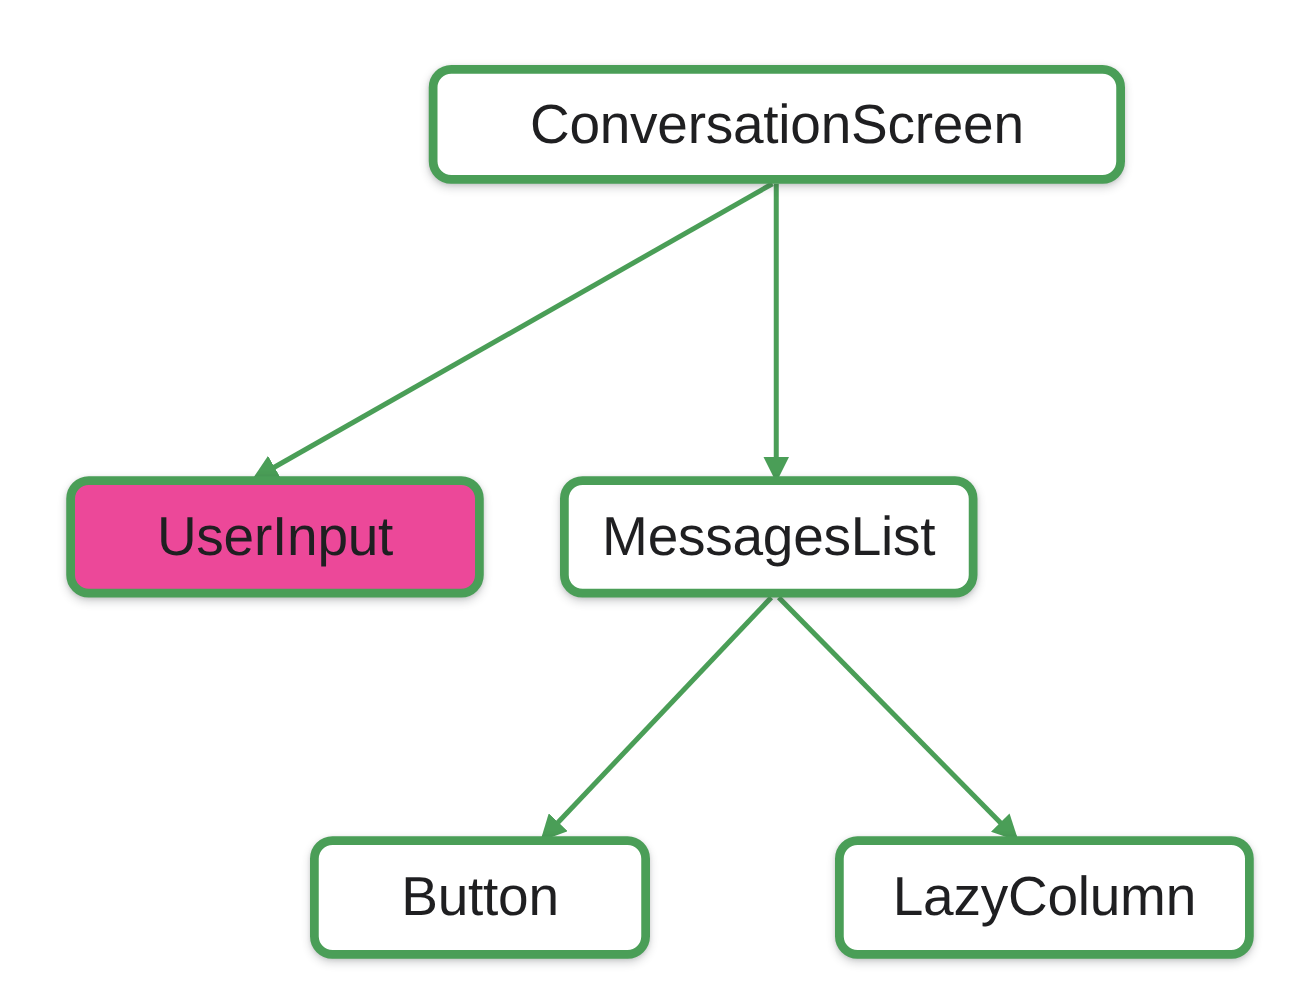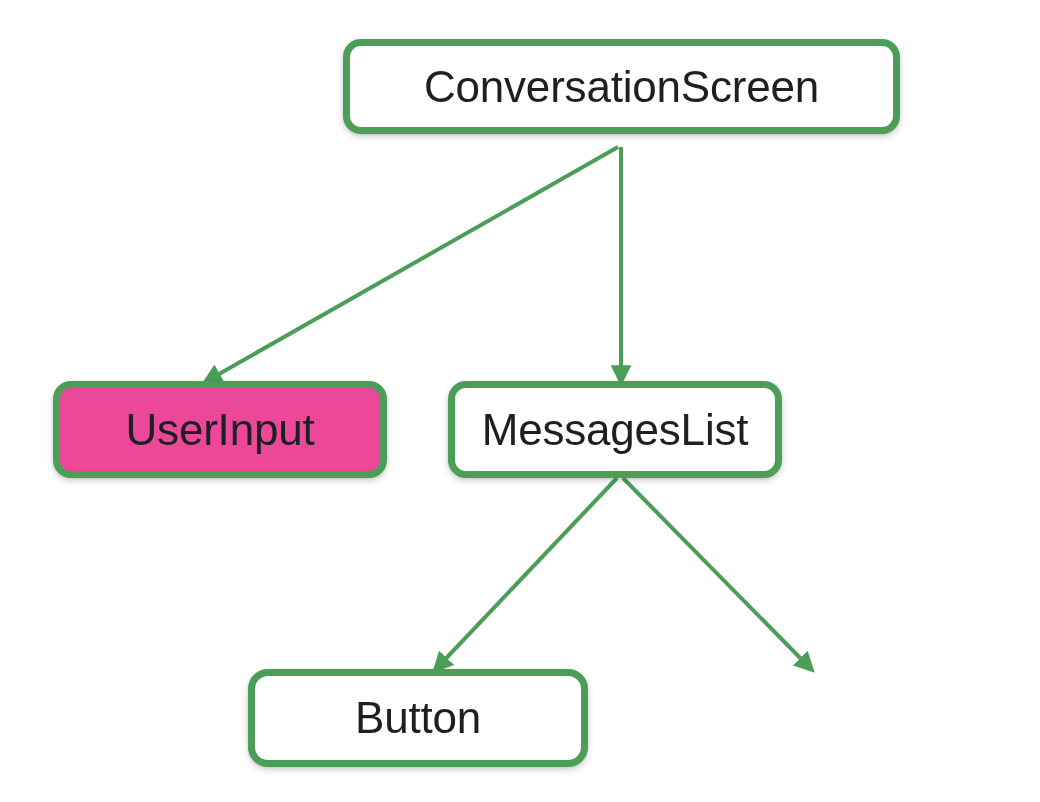--- a/index.html
+++ b/index.html
@@ -62,30 +62,33 @@
       </marker>
     </defs>
     <g id="edges-group">
         <line x1="618" y1="147" x2="205" y2="382" stroke="#4a9e57" stroke-width="4" stroke-linecap="butt" marker-end="url(#arrowhead)"></line>
         <line x1="621" y1="147" x2="621" y2="382" stroke="#4a9e57" stroke-width="4" stroke-linecap="butt" marker-end="url(#arrowhead)"></line>
         <line x1="617" y1="478" x2="435" y2="670" stroke="#4a9e57" stroke-width="4" stroke-linecap="butt" marker-end="url(#arrowhead)"></line>
         <line x1="623" y1="478" x2="812" y2="670" stroke="#4a9e57" stroke-width="4" stroke-linecap="butt" marker-end="url(#arrowhead)"></line>
       </g>
   </svg>
 
-  <div class="node" style="left: 343px; top: 39px; width: 557px; height: 95px; border-color: rgb(74, 158, 87); background: rgb(255, 255, 255);">
+  <div class="node" style="left: 343px; top: 52px; width: 557px; height: 95px; border-color: rgb(74, 158, 87); background: rgb(255, 255, 255);">
     <span class="node-label" style="color: rgb(31, 31, 33);">ConversationScreen</span>
   </div>
 
   <div class="node" style="left: 53px; top: 381px; width: 334px; height: 97px; border-color: rgb(74, 158, 87); background: #ec4899;">
     <span class="node-label" style="color: rgb(31, 31, 33);">UserInput</span>
   </div>
 
   <div class="node" style="left: 448px; top: 381px; width: 334px; height: 97px; border-color: rgb(74, 158, 87); background: rgb(255, 255, 255);">
     <span class="node-label" style="color: rgb(31, 31, 33);">MessagesList</span>
   </div>
 
-  <div class="node" style="left: 248px; top: 669px; width: 340px; height: 98px; border-color: rgb(74, 158, 87); background: rgb(255, 255, 255); border-radius: 20px;">
+  <div class="node" style="left: 248px; top: 669px; width: 272px; height: 98px; border-color: rgb(74, 158, 87); background: rgb(255, 255, 255);">
     <span class="node-label" style="color: rgb(31, 31, 33);">Button</span>
   </div>
 
+  <div class="node" style="left: 668px; top: 669px; width: 335px; height: 98px; border-color: rgb(74, 158, 87); background: rgb(255, 255, 255);">
+    <span class="node-label" style="color: rgb(31, 31, 33);">LazyColumn</span>
+  </div>
 
 </div>
 
 </body></html>

